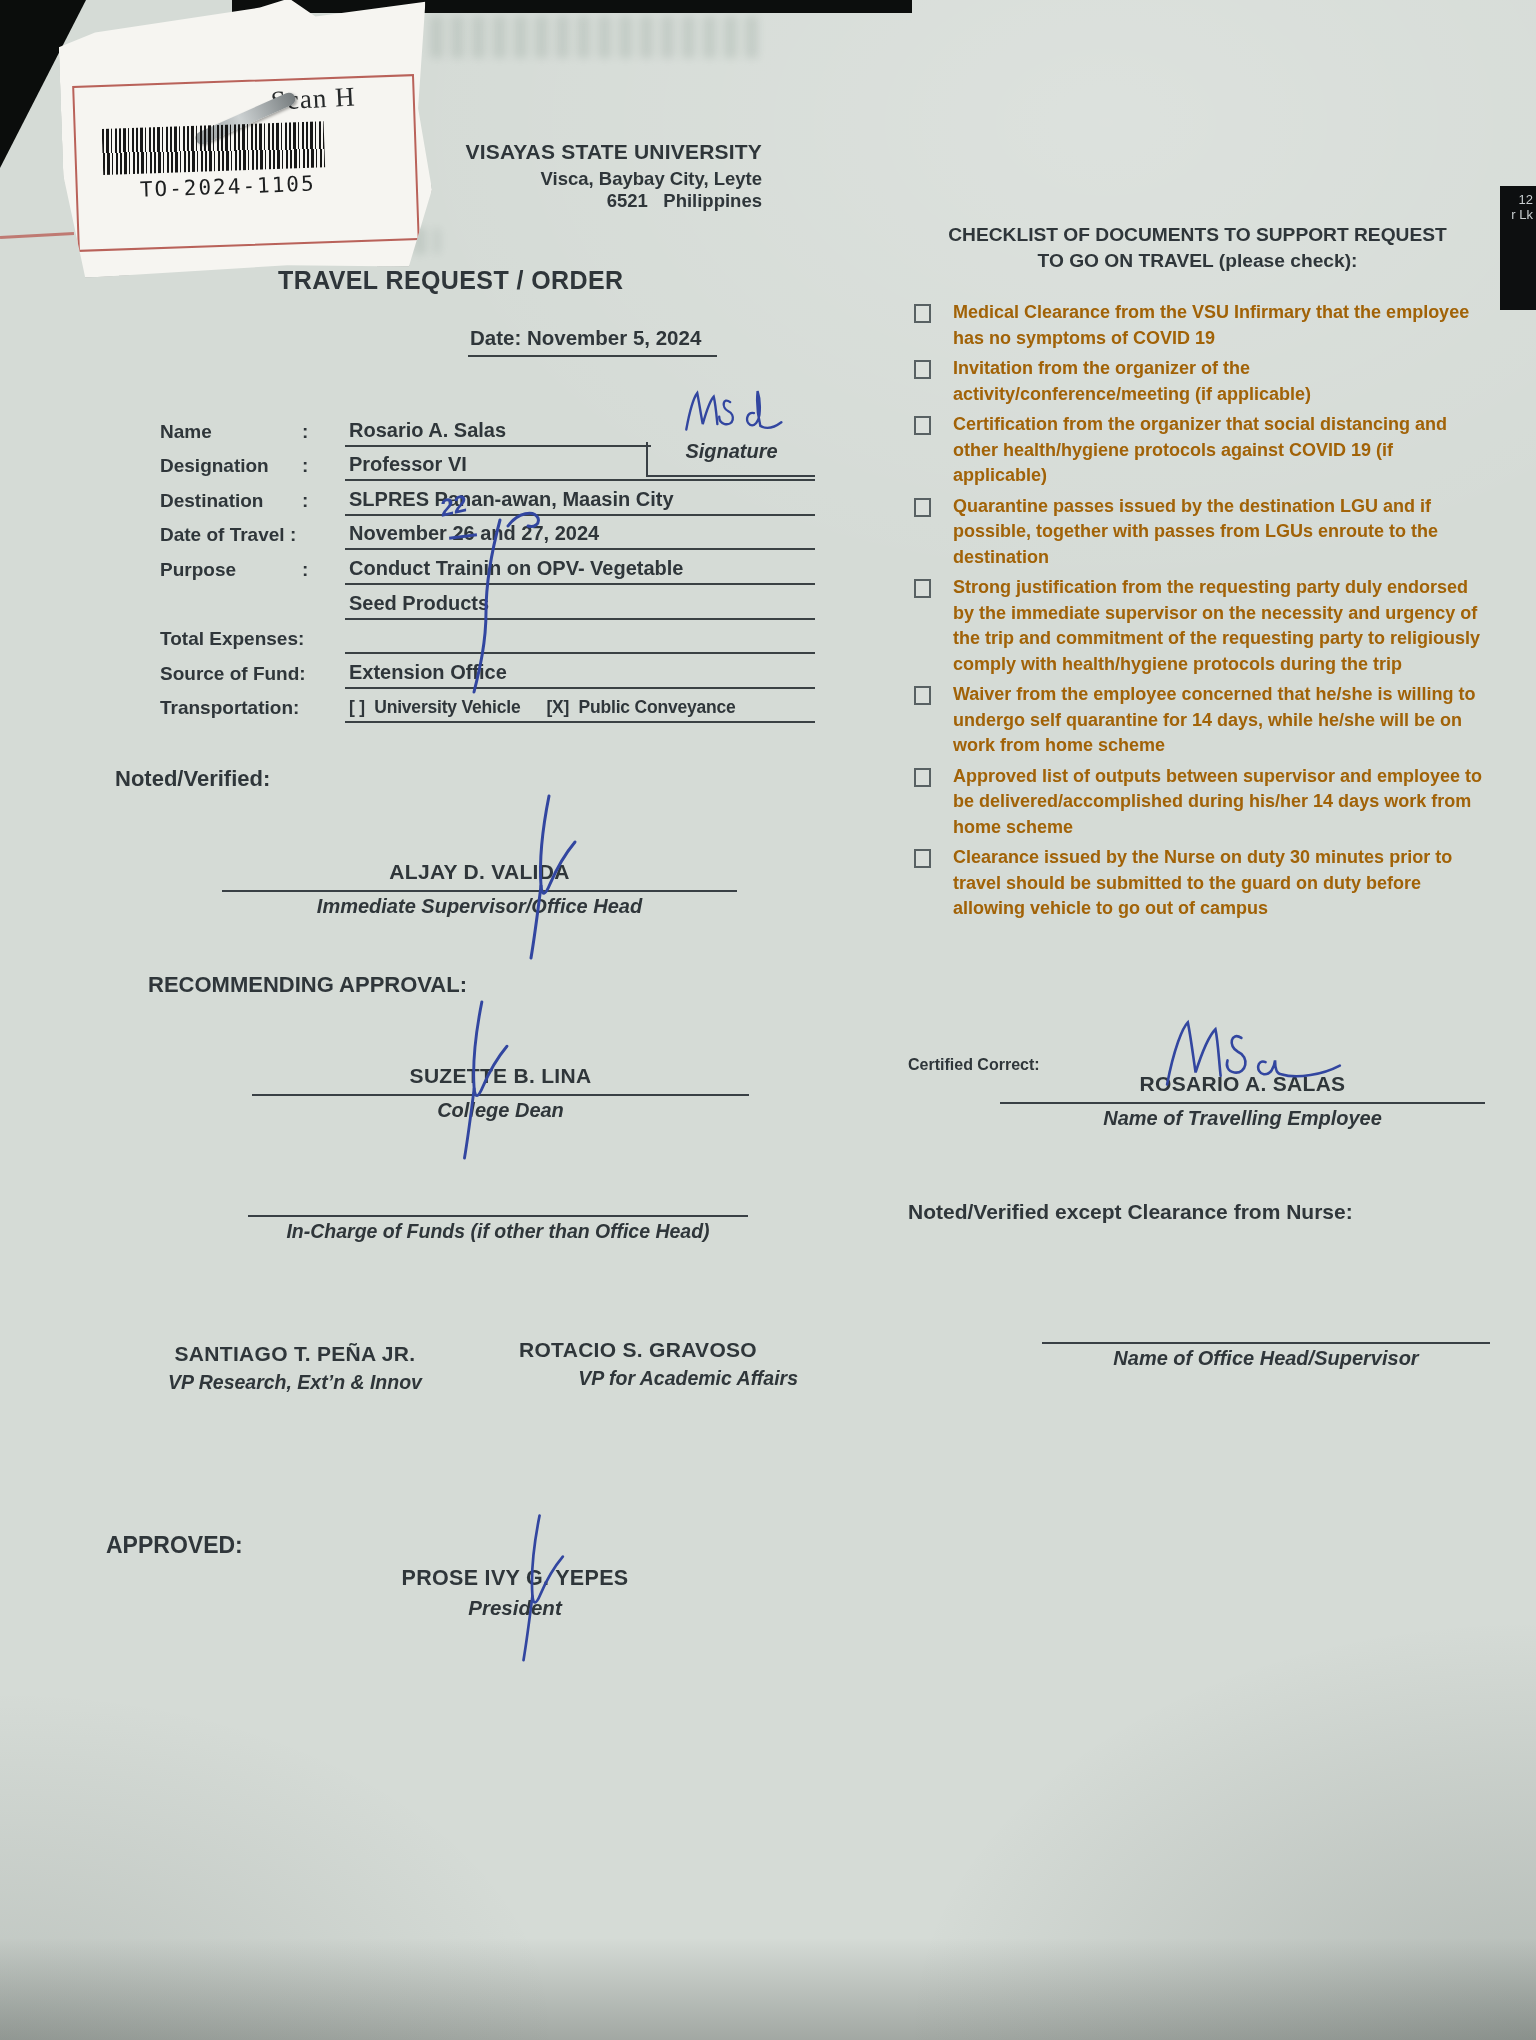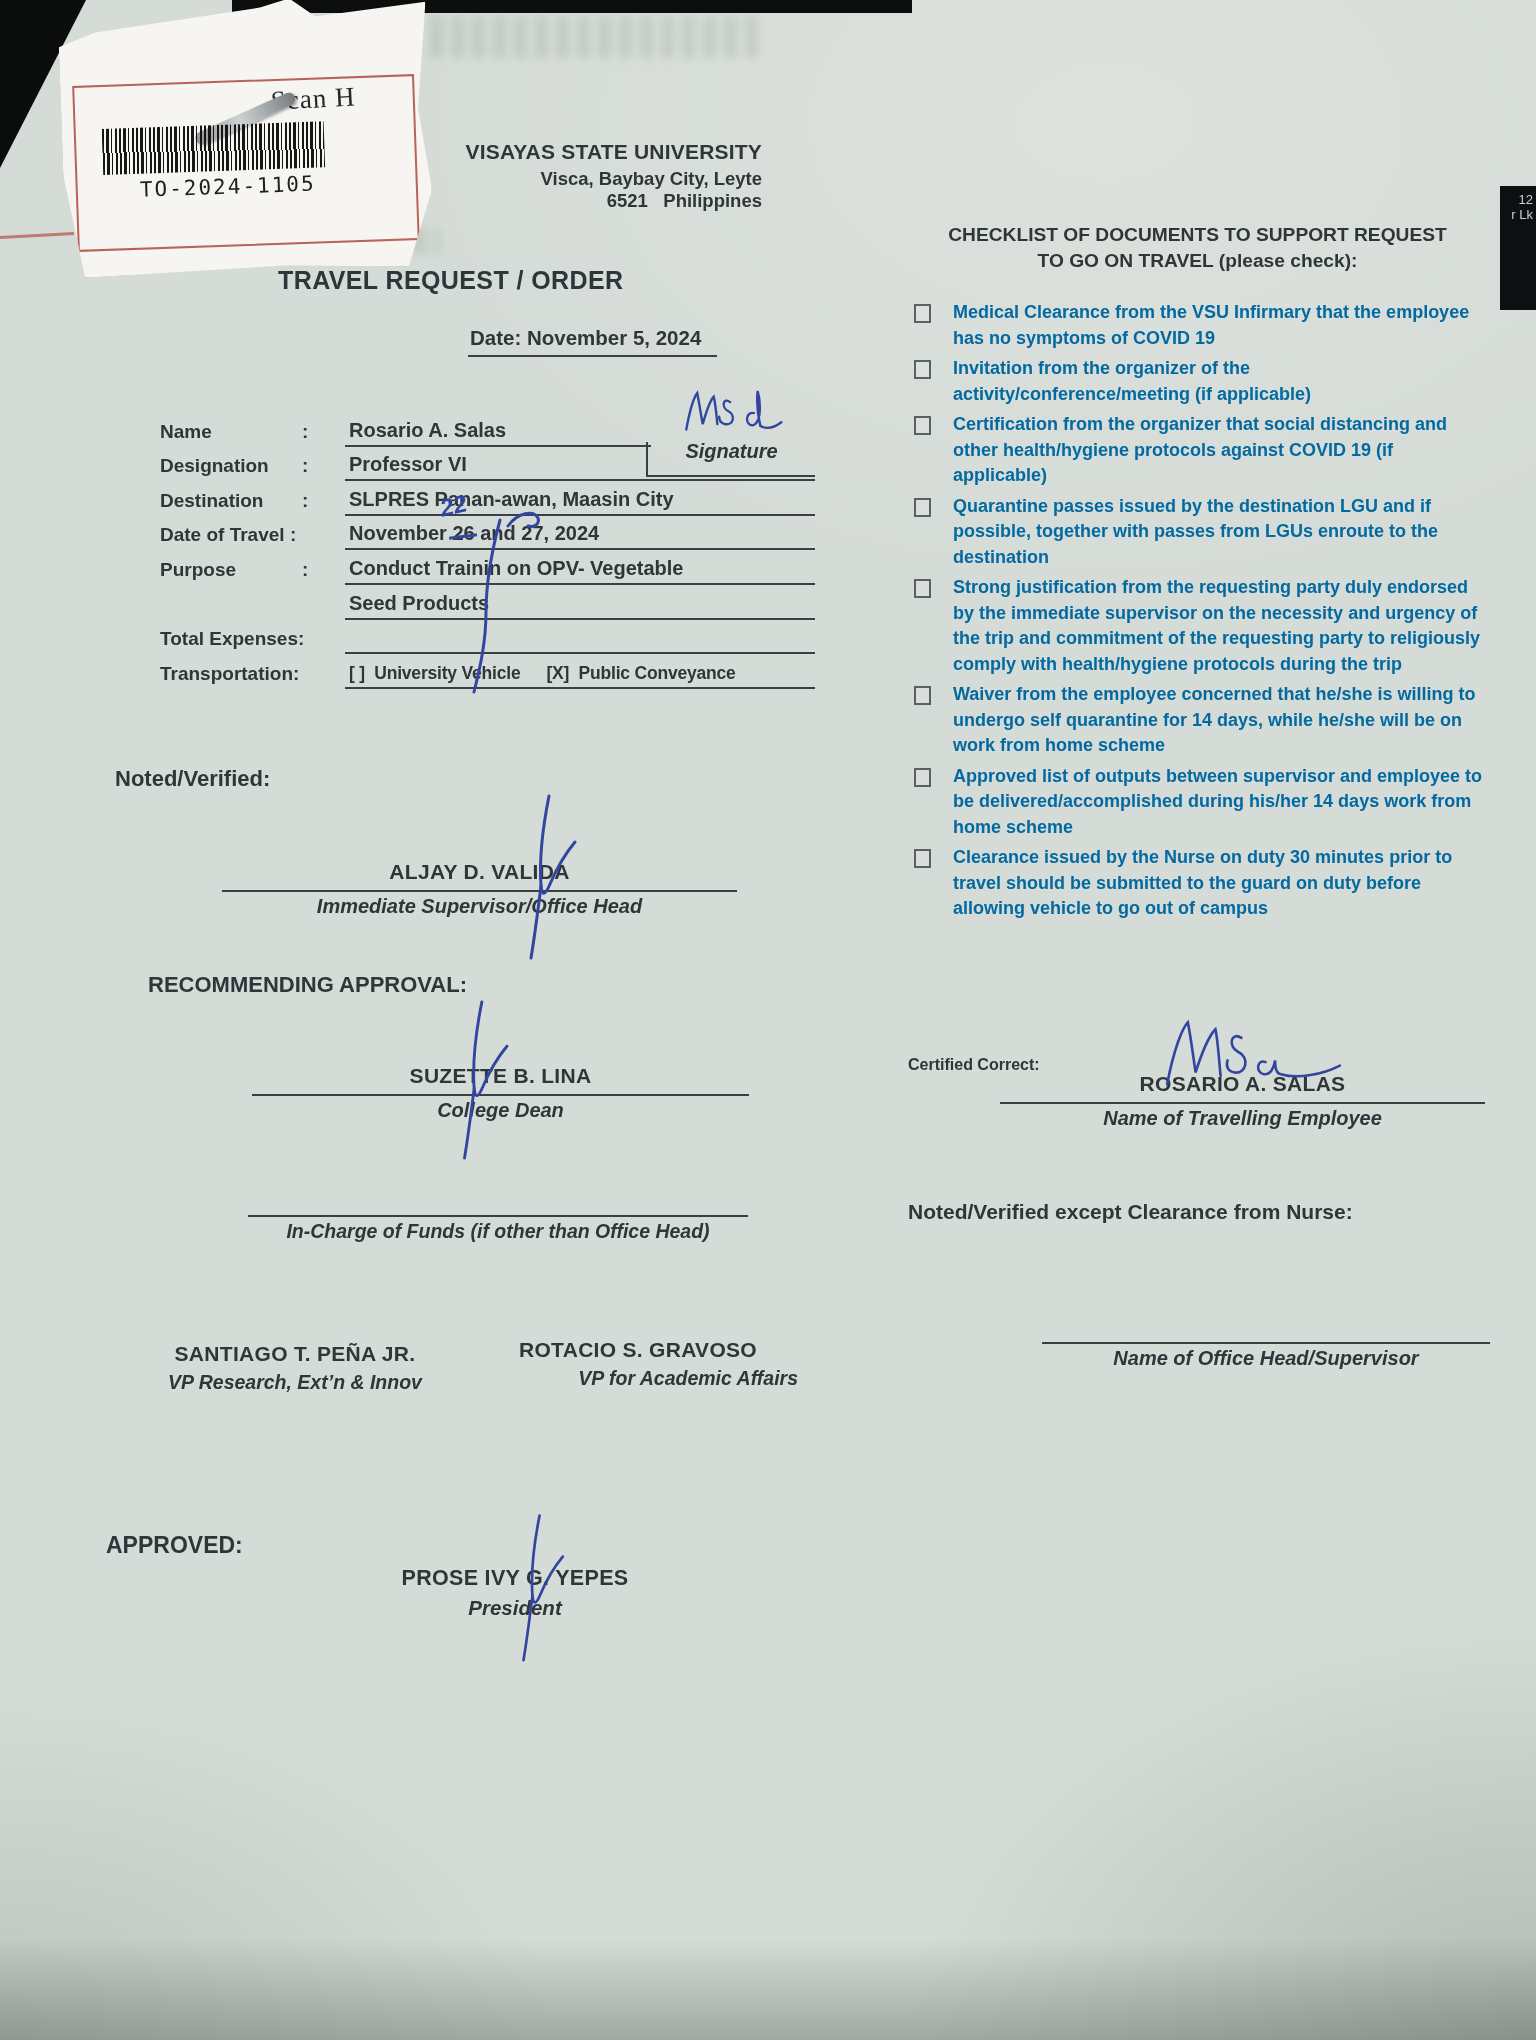--- a/index.html
+++ b/index.html
@@ -71,21 +71,21 @@
   .sigblock .nm{font-size:21px;font-weight:700;letter-spacing:.3px;border-bottom:2.5px solid #394045;padding-bottom:6px;}
   .sigblock .nm.empty{height:24px;}
   .sigblock .tt{font-size:20px;font-weight:700;font-style:italic;margin-top:3px;}
   .plain .nm{border-bottom:none;padding-bottom:2px;}
   .checksig{z-index:4;}
   
   .checklist{left:905px;top:222px;width:585px;}
   .cl-title{text-align:center;font-size:19.2px;font-weight:700;line-height:26px;}
   .cl-items{list-style:none;margin:26px 0 0 0;padding:0;}
   .cl-items li{position:relative;padding-left:48px;margin-bottom:5px;font-size:18px;font-weight:700;
-    line-height:25.5px;color:#0369a1;}
+    line-height:25.5px;color:#a16207;}
   .cb{position:absolute;left:9px;top:4px;width:13px;height:15px;border:2px solid #586163;background:rgba(255,255,255,.10);}
 </style>
 </head>
 <body>
 
 <div class="abs corner-tl"></div>
 <div class="abs topstrip"></div>
 <div class="abs ghost" style="left:430px;top:16px;width:330px;height:42px;"></div>
 <div class="abs ghost" style="left:140px;top:228px;width:300px;height:26px;"></div>
 <div class="abs redline"></div>
@@ -142,20 +142,24 @@
     <span class="fcolon">:</span>
     <span class="fval">Conduct Trainin on OPV- Vegetable</span>
   </div>
   <div class="frow">
     <span class="flabel wide"></span>
     <span class="fval">Seed Products</span>
   </div>
   <div class="frow">
     <span class="flabel wide">Total Expenses:</span>
     <span class="fval"></span>
+  </div>
+  <div class="frow">
+    <span class="flabel wide">Source of Fund:</span>
+    <span class="fval">Extension Office</span>
   </div>
   <div class="frow">
     <span class="flabel wide">Transportation:</span>
     <span class="fval trval"><span>[ ]</span>&nbsp;&nbsp;<span>University Vehicle</span><span class="gap"></span><span>[X]</span>&nbsp;&nbsp;<span>Public Conveyance</span></span>
   </div>
   <div class="sigcell">Signature</div>
   <svg class="msd" viewBox="0 0 120 70">
     <path class="ink2" d="M10 52 C14 30 19 16 22 12 C24 22 26 36 28 46 C32 32 36 20 40 16 C42 24 43 36 44 46"></path>
     <path class="ink2" d="M58 22 C50 16 48 28 56 32 C64 36 62 48 52 46 C48 45 46 42 46 38"></path>
     <path class="ink2" d="M84 34 C76 32 74 44 80 47 C85 49 89 43 90 36 C91 26 90 16 88 10 C87 20 88 36 91 48 C98 52 106 50 114 44"></path>

